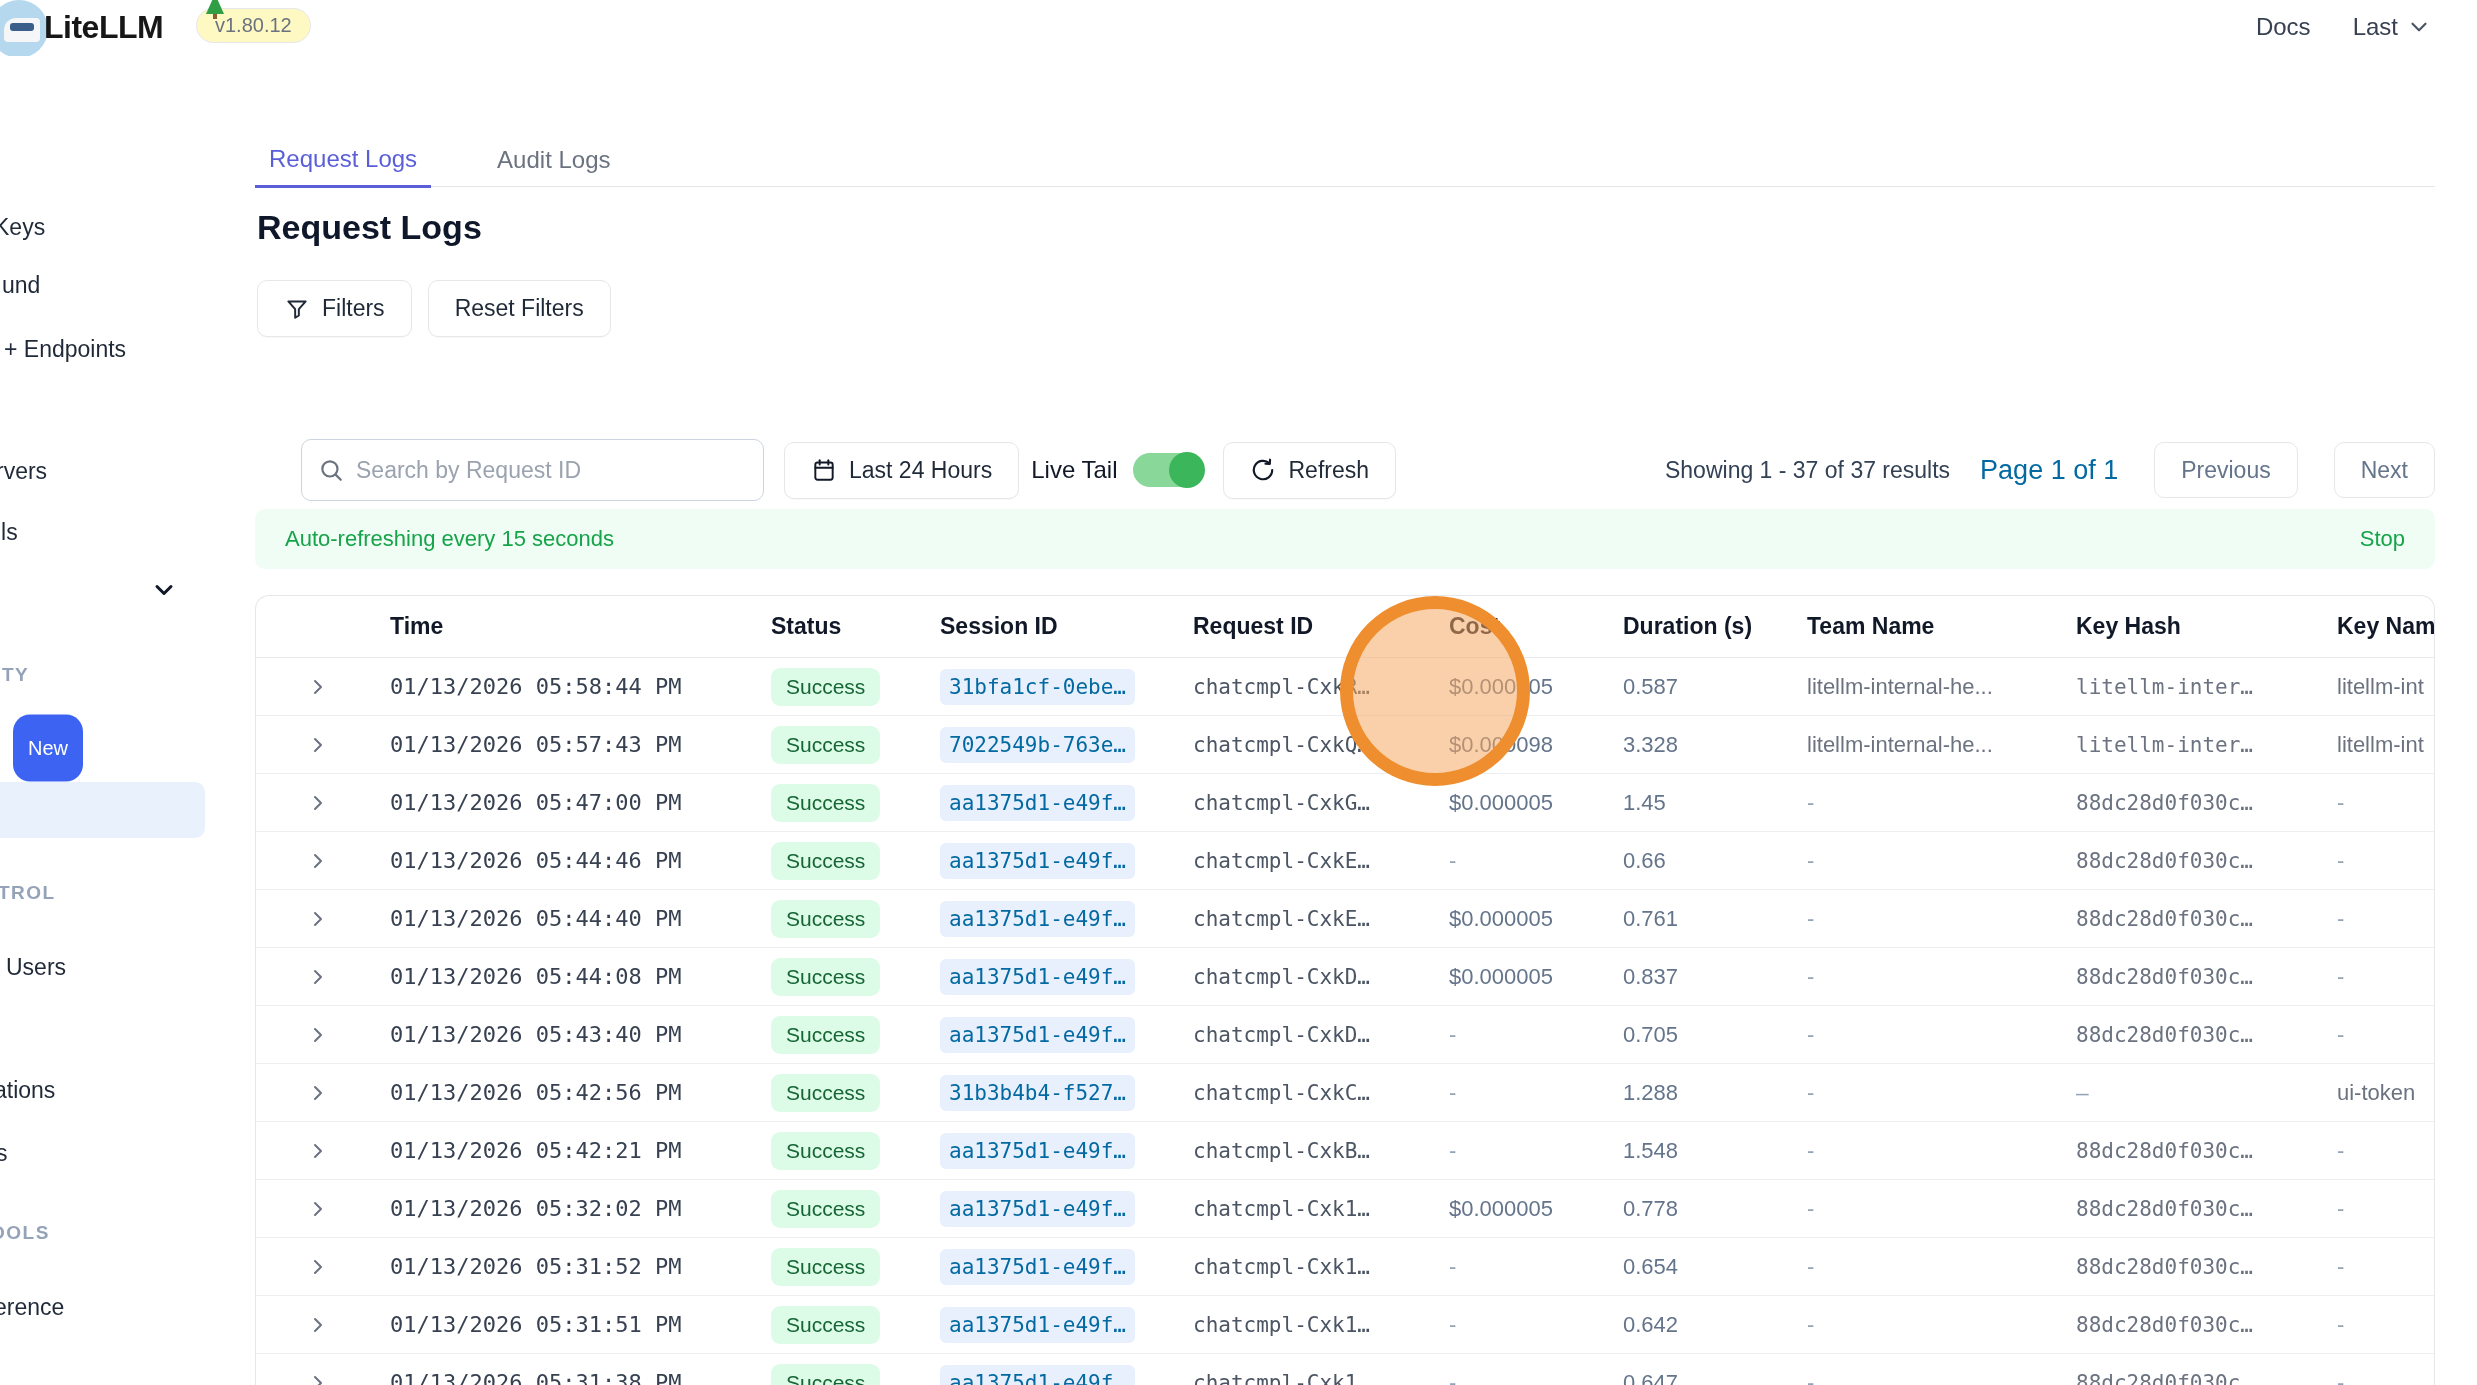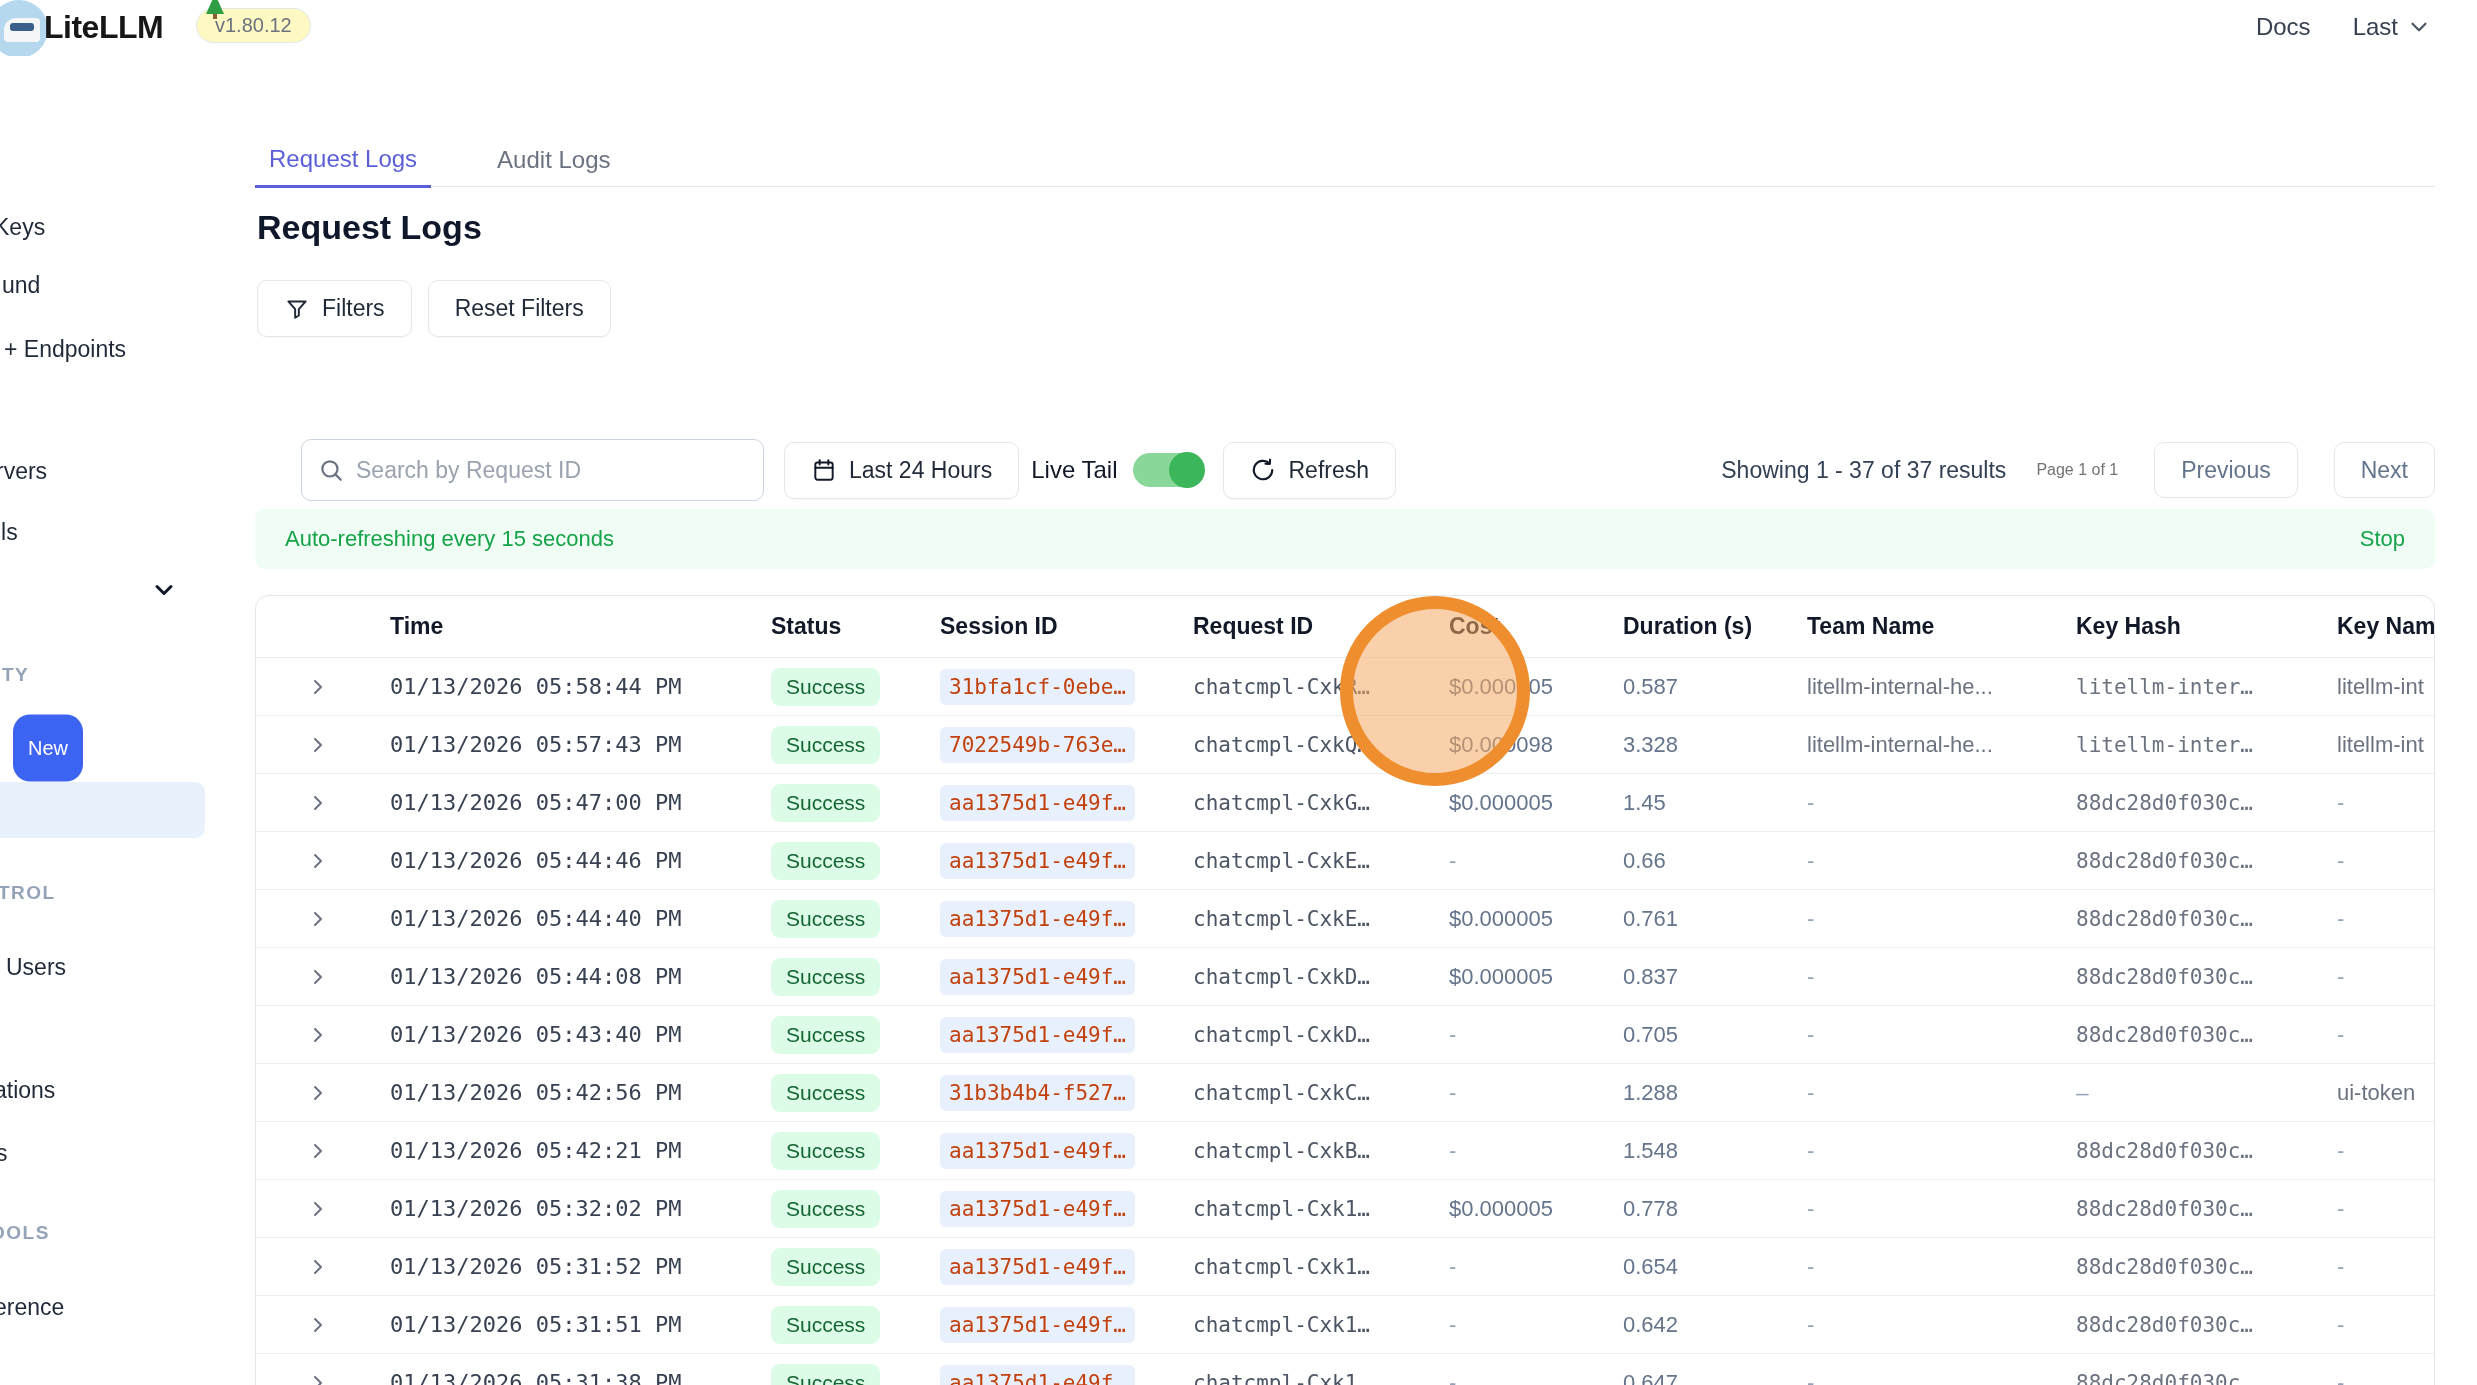--- a/index.html
+++ b/index.html
@@ -55,21 +55,21 @@
     align-items:center; padding:0 16px; gap:12px; background:#fff; }
   .search-box input { border:none; outline:none; font-size:23px; color:#374151; width:100%;
     font-family:"Liberation Sans", sans-serif; }
   .search-box input::placeholder { color:#9aa3af; }
   .tb-gap { width:20px; }
   .livetail-label { font-size:24px; color:#111827; font-weight:500; margin-left:12px; white-space:nowrap; }
   .toggle { position:relative; width:70px; height:34px; background:#8ad79a; border-radius:17px; margin-left:16px; cursor:pointer; }
   .toggle .knob { position:absolute; right:-2px; top:-1px; width:36px; height:36px; border-radius:50%; background:#3cb65a; }
   .results-group { margin-left:auto; display:flex; align-items:center; }
   .results-text { font-size:23px; color:#334155; white-space:nowrap; }
-  .page-info { font-size:16px; color:#737373; margin-left:30px; white-space:nowrap; }
+  .page-info { font-size:27px; color:#0369a1; margin-left:30px; white-space:nowrap; }
   .pg-btn { margin-left:36px; height:56px; padding:16px 26px; border:1px solid #e5e7eb; border-radius:10px;
     background:#fff; font-size:23px; color:#64748b; display:flex; align-items:center; cursor:pointer; }
 
   .banner { position:absolute; left:0; top:453px; width:2180px; height:60px; background:#f0fdf4;
     border-radius:10px; display:flex; align-items:center; padding:0 30px; }
   .banner-text { font-size:22px; color:#16a34a; }
   .banner-stop { margin-left:auto; font-size:22px; color:#16a34a; cursor:pointer; }
 
   
   .card { position:absolute; left:0; top:539px; width:2180px; height:850px; background:#fff;
@@ -77,21 +77,21 @@
   .tgrid { display:grid; grid-template-columns:134px 381px 169px 253px 256px 174px 184px 269px 261px minmax(0,1fr);
     align-items:center; }
   .thead { height:62px; border-bottom:1px solid #e8eaed; }
   .thead > div { font-size:23px; font-weight:700; color:#111827; white-space:nowrap; overflow:hidden; }
   .trow { height:58px; border-bottom:1px solid #eceef1; }
   .trow > div { white-space:nowrap; overflow:hidden; padding-right:10px; }
   .cell-expand { display:flex; justify-content:center; }
   .cell-time { font-family:"DejaVu Sans Mono", monospace; font-size:22px; color:#374151; }
   .pill-success { display:inline-block; background:#dcfce7; color:#166534; font-size:21px;
     padding:7px 15px; border-radius:9px; }
-  .chip-session { display:inline-block; background:#e8f0fe; color:#c2410c; font-size:21px;
+  .chip-session { display:inline-block; background:#e8f0fe; color:#0369a1; font-size:21px;
     font-family:"DejaVu Sans Mono", monospace; padding:6px 9px; border-radius:6px; cursor:pointer; }
   .cell-request { font-family:"DejaVu Sans Mono", monospace; font-size:21px; color:#4b5563; }
   .cell-cost, .cell-duration { font-size:22px; color:#64748b; }
   .cell-team { font-size:22px; color:#6b7280; }
   .cell-keyhash { font-family:"DejaVu Sans Mono", monospace; font-size:21px; color:#6b7280; }
   .cell-keyname { font-size:22px; color:#6b7280; }
   .dash { color:#94a3b8; }
 
   
   .click-circle { position:absolute; left:1340px; top:596px; width:190px; height:190px; border-radius:50%;

